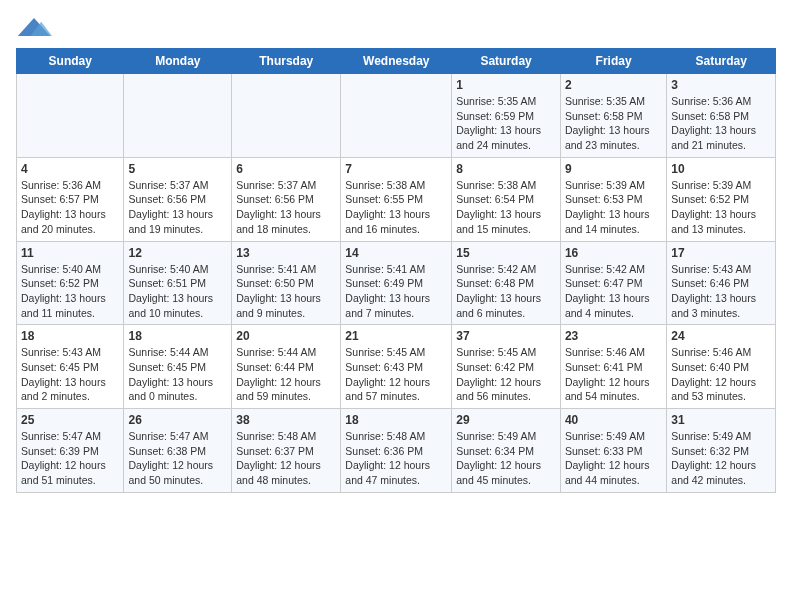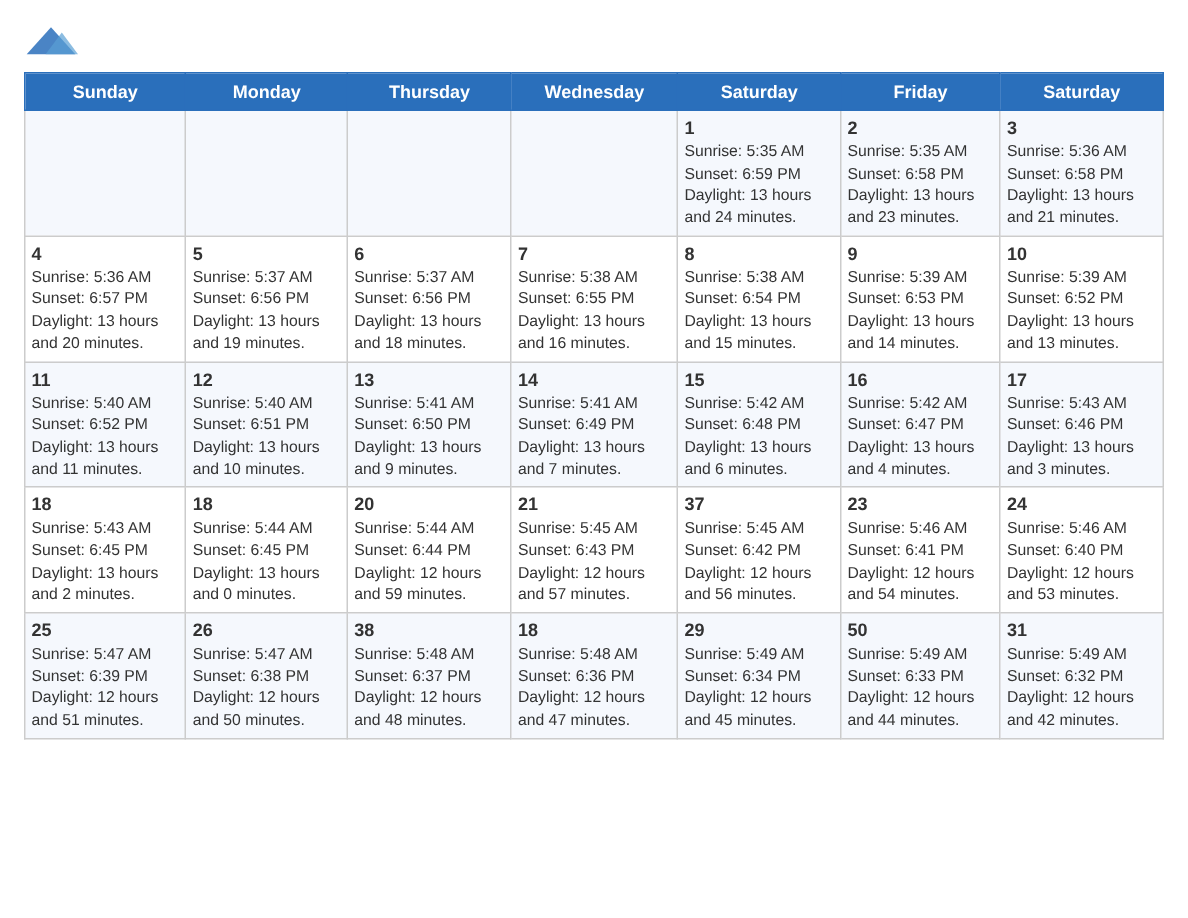--- a/index.html
+++ b/index.html
@@ -245,21 +245,21 @@
         </td>
         <td>
           <span class="day-num">18</span>
           <div class="day-info">Sunrise: 5:48 AM<br>Sunset: 6:36 PM<br>Daylight: 12 hours and 47 minutes.</div>
         </td>
         <td>
           <span class="day-num">29</span>
           <div class="day-info">Sunrise: 5:49 AM<br>Sunset: 6:34 PM<br>Daylight: 12 hours and 45 minutes.</div>
         </td>
         <td>
-          <span class="day-num">50</span>
+          <span class="day-num">40</span>
           <div class="day-info">Sunrise: 5:49 AM<br>Sunset: 6:33 PM<br>Daylight: 12 hours and 44 minutes.</div>
         </td>
         <td>
           <span class="day-num">31</span>
           <div class="day-info">Sunrise: 5:49 AM<br>Sunset: 6:32 PM<br>Daylight: 12 hours and 42 minutes.</div>
         </td>
       </tr>
     </tbody>
 </table>
 

